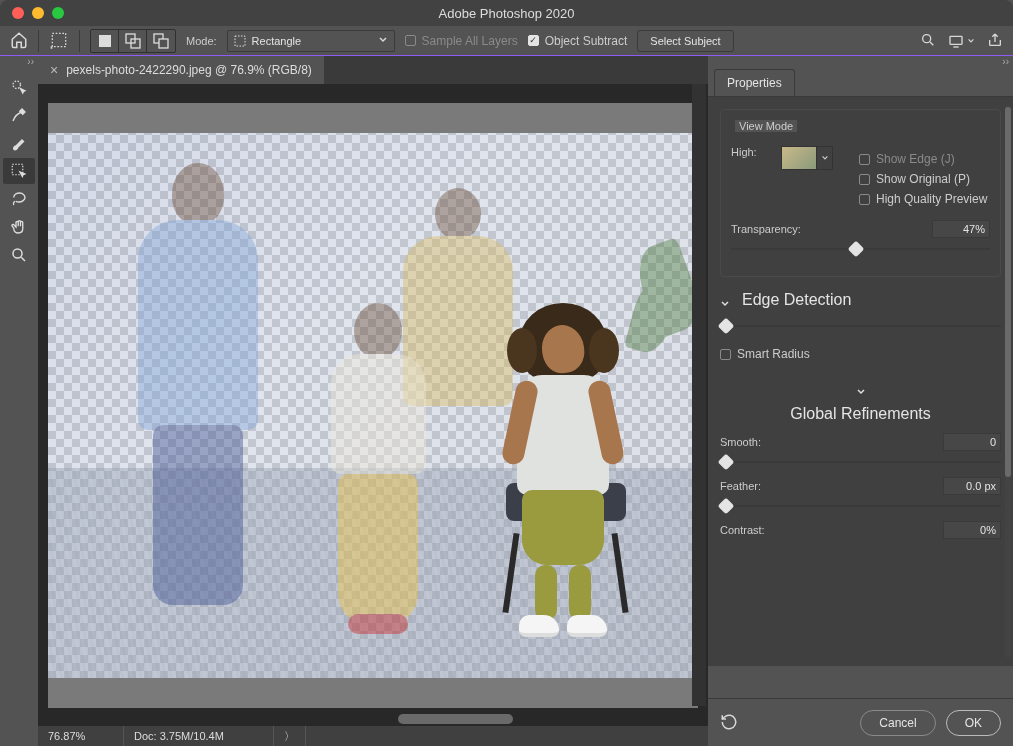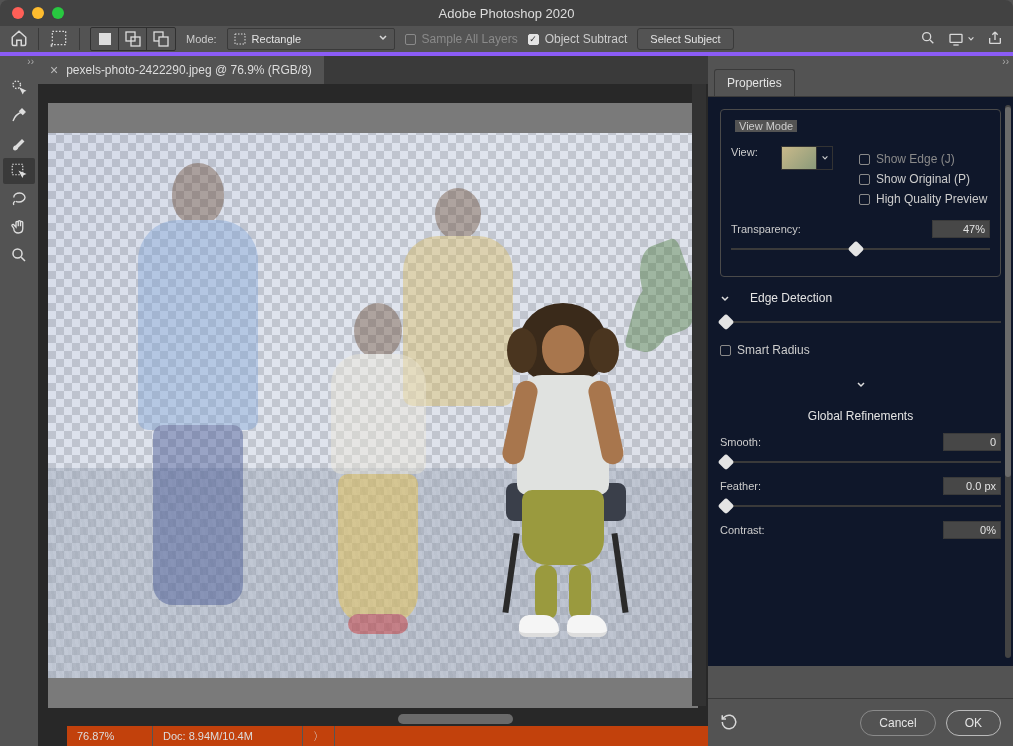--- a/index.html
+++ b/index.html
@@ -6,21 +6,21 @@
   body { background:#535353; width:1013px; height:746px; overflow:hidden; color:#ccc; font-size:11px; user-select:none; }
   
   
   .titlebar { height:26px; background:#424242; border-top-left-radius:8px; border-top-right-radius:8px; display:flex; align-items:center; position:relative; }
   .traffic { display:flex; gap:8px; margin-left:12px; }
   .light { width:12px; height:12px; border-radius:50%; }
   .red{background:#ff5f57;} .yellow{background:#febc2e;} .green{background:#28c840;}
   .title { position:absolute; left:0; right:0; text-align:center; color:#ddd; font-size:13px; pointer-events:none; }
   
   
-  .optionsbar { height:30px; background:#535353; border-bottom:4px solid #8b5cf6; display:flex; align-items:center; padding:0 10px; gap:10px; position:relative; }
+  .optionsbar { height:30px; background:#535353; border-bottom:1px solid #8b5cf6; display:flex; align-items:center; padding:0 10px; gap:10px; position:relative; }
   .divider-v{ width:1px; height:22px; background:#3a3a3a; }
   .mode-label{ color:#ccc; font-size:11px; }
   .mode-select{ display:flex; align-items:center; gap:6px; border:1px solid #3a3a3a; background:#535353; color:#e4e4e4; height:22px; padding:0 6px; border-radius:2px; min-width:168px; justify-content:flex-start; position:relative; }
   .mode-select .caret{ margin-left:auto; }
   .chk{ display:flex; align-items:center; gap:6px; color:#ccc; font-size:12px; }
   .chk.disabled{ color:#8a8a8a; }
   .chkbox{ width:11px; height:11px; border:1px solid #8a8a8a; border-radius:2px; display:flex; align-items:center; justify-content:center; }
   .chkbox.checked{ background:#e4e4e4; border-color:#e4e4e4; }
   .chkbox.checked::after{ content:"✓"; color:#333; font-size:9px; line-height:1; }
   .btn{ border:1px solid #3a3a3a; background:#535353; color:#e4e4e4; padding:4px 12px; border-radius:3px; font-size:11px; }
@@ -89,49 +89,49 @@
   .subject .shins{ display:flex; justify-content:center; gap:12px; }
   .subject .shin{ width:22px; height:55px; background:#9a9a3e; border-radius:10px; }
   .subject .shoes{ display:flex; justify-content:center; gap:8px; margin-top:-5px;}
   .subject .shoe{ width:40px; height:22px; background:#f5f5f5; border-radius:12px 18px 8px 8px; border-bottom:4px solid #ddd; }
   .chair{ position:absolute; left:440px; top:380px; width:155px; height:130px; }
   .chair .seat{ width:120px; height:38px; background:#3a3f4a; border-radius:8px; margin:0 auto; }
   .chair .cleg{ position:absolute; width:6px; height:80px; background:#2a2a2a; bottom:0; }
   .chair .l1{left:20px; transform:rotate(8deg);} .chair .l2{right:20px; transform:rotate(-8deg);}
   
   .vscroll{ position:absolute; right:2px; top:0; bottom:20px; width:14px; background:#323232; }
-  .statusbar{ height:20px; background:#c2410c; display:flex; align-items:center; color:#ddd; font-size:11px;margin-left:29px; }
+  .statusbar{ height:20px; background:#404040; display:flex; align-items:center; color:#ddd; font-size:11px; }
   .status-seg{ padding:0 10px; border-right:1px solid #555; height:100%; display:flex; align-items:center;}
   .status-thumb{ position:absolute; bottom:2px; left:360px; width:115px; height:10px; background:#6a6a6a; border-radius:5px; }
   
   
   .rightwrap{ width:305px; display:flex; flex-direction:column; background:#535353; }
   .righthdr{ height:12px; display:flex; justify-content:flex-end; padding-right:4px; color:#aaa; font-size:10px; }
   .rightcols{ flex:1; display:flex; min-height:0;}
   .panel{ flex:1; display:flex; flex-direction:column; background:#535353; min-height:0;}
   .paneltabs{ height:28px; display:flex; align-items:flex-end; padding-left:6px; }
   .paneltab{ padding:6px 12px; background:#535353; color:#e4e4e4; font-size:12px; border:1px solid #3a3a3a; border-bottom:none; border-radius:3px 3px 0 0; }
-  .panelbody{ flex:1; background:#0f172a; border-top:1px solid #3a3a3a; padding:12px; overflow:hidden; position:relative;}
+  .panelbody{ flex:1; background:#404040; border-top:1px solid #3a3a3a; padding:12px; overflow:hidden; position:relative;}
   .pscroll{ position:absolute; right:2px; top:8px; bottom:8px; width:6px; background:#434343; border-radius:3px;}
   .pscroll .pthumb{ position:absolute; left:0; right:0; top:2px; height:370px; background:#6a6a6a; border-radius:3px; }
   
   .group{ border:1px solid #4a4a4a; border-radius:4px; padding:10px 10px 16px; margin-bottom:14px;}
   .grouptitle{ color:#ccc; font-size:11px; margin:-16px 0 8px 4px; background:#535353; display:inline-block; padding:0 4px; }
   .row{ display:flex; align-items:center; gap:8px; margin:6px 0; }
   .row .lbl{ color:#ccc; min-width:42px; }
   .thumb{ width:36px; height:24px; background:linear-gradient(135deg,#c9b98a,#8a9a7a); border:1px solid #333;}
   .caretbox{ width:16px; height:24px; border:1px solid #333; border-left:none; display:flex; align-items:center; justify-content:center;}
   .vmopts{ margin-left:18px; flex:1;}
   .vmopts .chk{ margin:6px 0;}
   .fieldrow{ display:flex; align-items:center; justify-content:space-between; margin:8px 0 4px;}
   .numfield{ width:58px; height:18px; background:#474747; border:1px solid #3a3a3a; color:#e4e4e4; text-align:right; padding:0 4px; font-size:11px;}
   .slider{ height:14px; position:relative; margin:4px 0 4px;}
   .slider .track{ position:absolute; left:0; right:0; top:6px; height:2px; background:#3a3a3a;}
   .slider .knob{ position:absolute; top:1px; width:12px; height:12px; background:#e4e4e4; border-radius:3px; transform:rotate(45deg);}
-  .section-head{ display:flex; align-items:center; gap:20px; color:#e4e4e4; font-size:12px; margin:6px 0 10px;}
+  .section-head{ display:flex; align-items:center; gap:12px; color:#e4e4e4; font-size:16px; margin:6px 0 10px;}
   .chev{ width:10px; height:10px; display:inline-block;}
   
   .panelfooter{ height:48px; border-top:1px solid #3a3a3a; display:flex; align-items:center; padding:0 12px; gap:10px;margin-top:32px; }
   .panelfooter .spacer{ flex:1; }
   .pillbtn{ border:1px solid #8a8a8a; background:transparent; color:#e4e4e4; padding:5px 18px; border-radius:14px; font-size:12px;}
   .pillbtn.primary{ border-color:#bbb; }
   
   .iconc{ color:#d8d8d8; }
 </style>
 </head>
@@ -321,41 +321,41 @@
               <div class="shoe"></div>
             </div>
         </div>
         <div class="overlay-bottom"></div>
       </div>
       <div class="vscroll"></div>
       <div class="status-thumb"></div>
     </div>
     <div class="statusbar">
       <div class="status-seg" style="min-width:86px;">76.87%</div>
-      <div class="status-seg" style="min-width:150px;">Doc: 8.94M/10.4M</div>
+      <div class="status-seg" style="min-width:150px;">Doc: 3.75M/10.4M</div>
       <div class="status-seg">〉</div>
     </div>
   </div>
 
   <div class="rightwrap">
     <div class="righthdr">››</div>
     <div class="rightcols">
     <div class="panel">
     <div class="paneltabs">
       <div class="paneltab">Properties</div>
     </div>
     <div class="panelbody">
       <div class="pscroll">
               <div class="pthumb"></div>
             </div>
 
       <div class="group">
         <div class="grouptitle">View Mode</div>
         <div class="row" style="align-items:flex-start;">
-          <span class="lbl">View:</span>
+          <span class="lbl">High:</span>
           <div style="display:flex;">
             <div class="thumb"></div>
             <div class="caretbox">
               <svg width="8" height="8" viewBox="0 0 10 10" fill="none" stroke="#ccc" stroke-width="1.5">
                       <path d="M2 3l3 3 3-3"></path>
                     </svg>
             </div>
           </div>
           <div class="vmopts">
             <div class="chk disabled">

